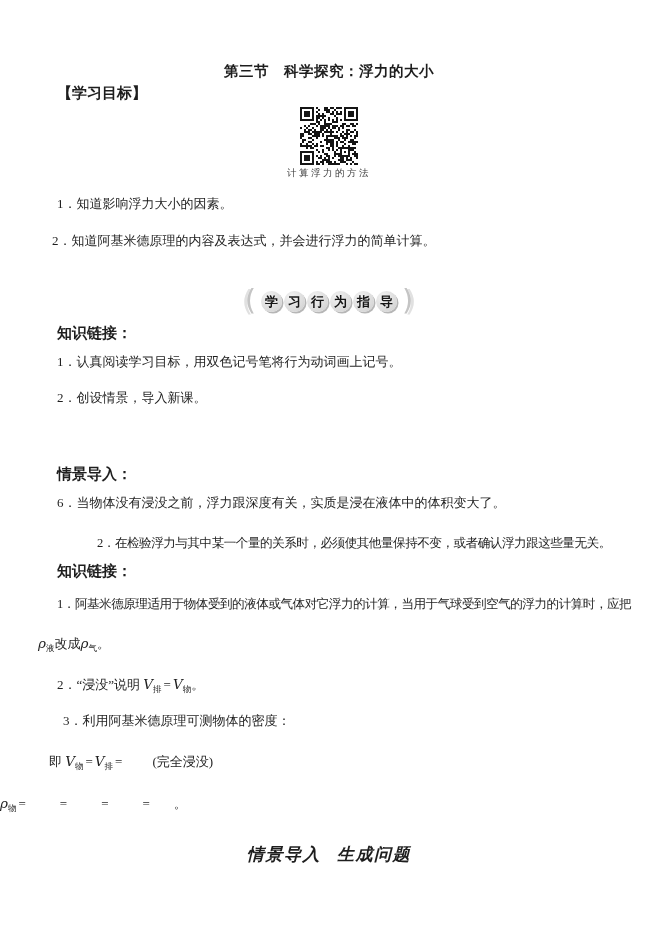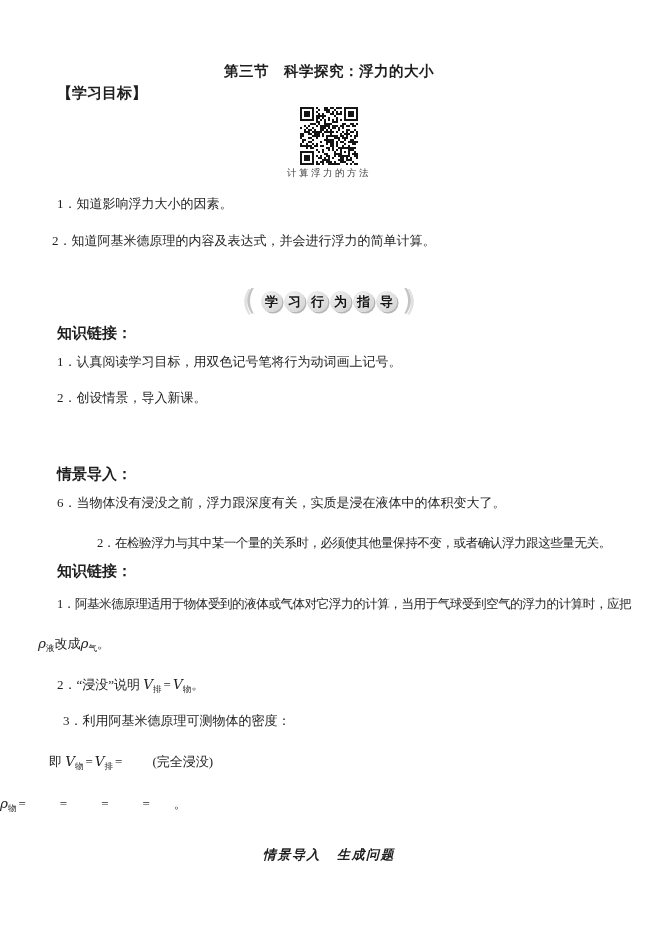--- a/index.html
+++ b/index.html
@@ -46,21 +46,21 @@
   .math{font-style:italic;font-family:"DejaVu Serif",serif;font-size:13.5px;}
   sub.cjk{font-size:8.5px;font-style:normal;vertical-align:-3px;letter-spacing:0;}
   .eq{padding:0 2px;color:#2a2a2a;}
   .blankgap{display:inline-block;width:28px;}
   .density{top:795px;left:0;right:0;font-size:13px;line-height:16px;margin:0;}
   .density .deq{margin-left:30px;}
   .density .dend{margin-left:22px;}
   
   .footer{
     top:847px;left:0;right:0;text-align:center;margin:0;
-    font-style:italic;font-weight:bold;font-size:13px;letter-spacing:1.5px;line-height:16px;
+    font-style:italic;font-weight:bold;font-size:17px;letter-spacing:1.5px;line-height:16px;
   }
   .footer .gap{display:inline-block;width:16px;}
 </style>
 </head>
 <body>
 
 <h1 class="abs title">第三节　科学探究：浮力的大小</h1>
 
 <p class="abs heading" style="top:85px;left:57px;">【学习目标】</p>
 

